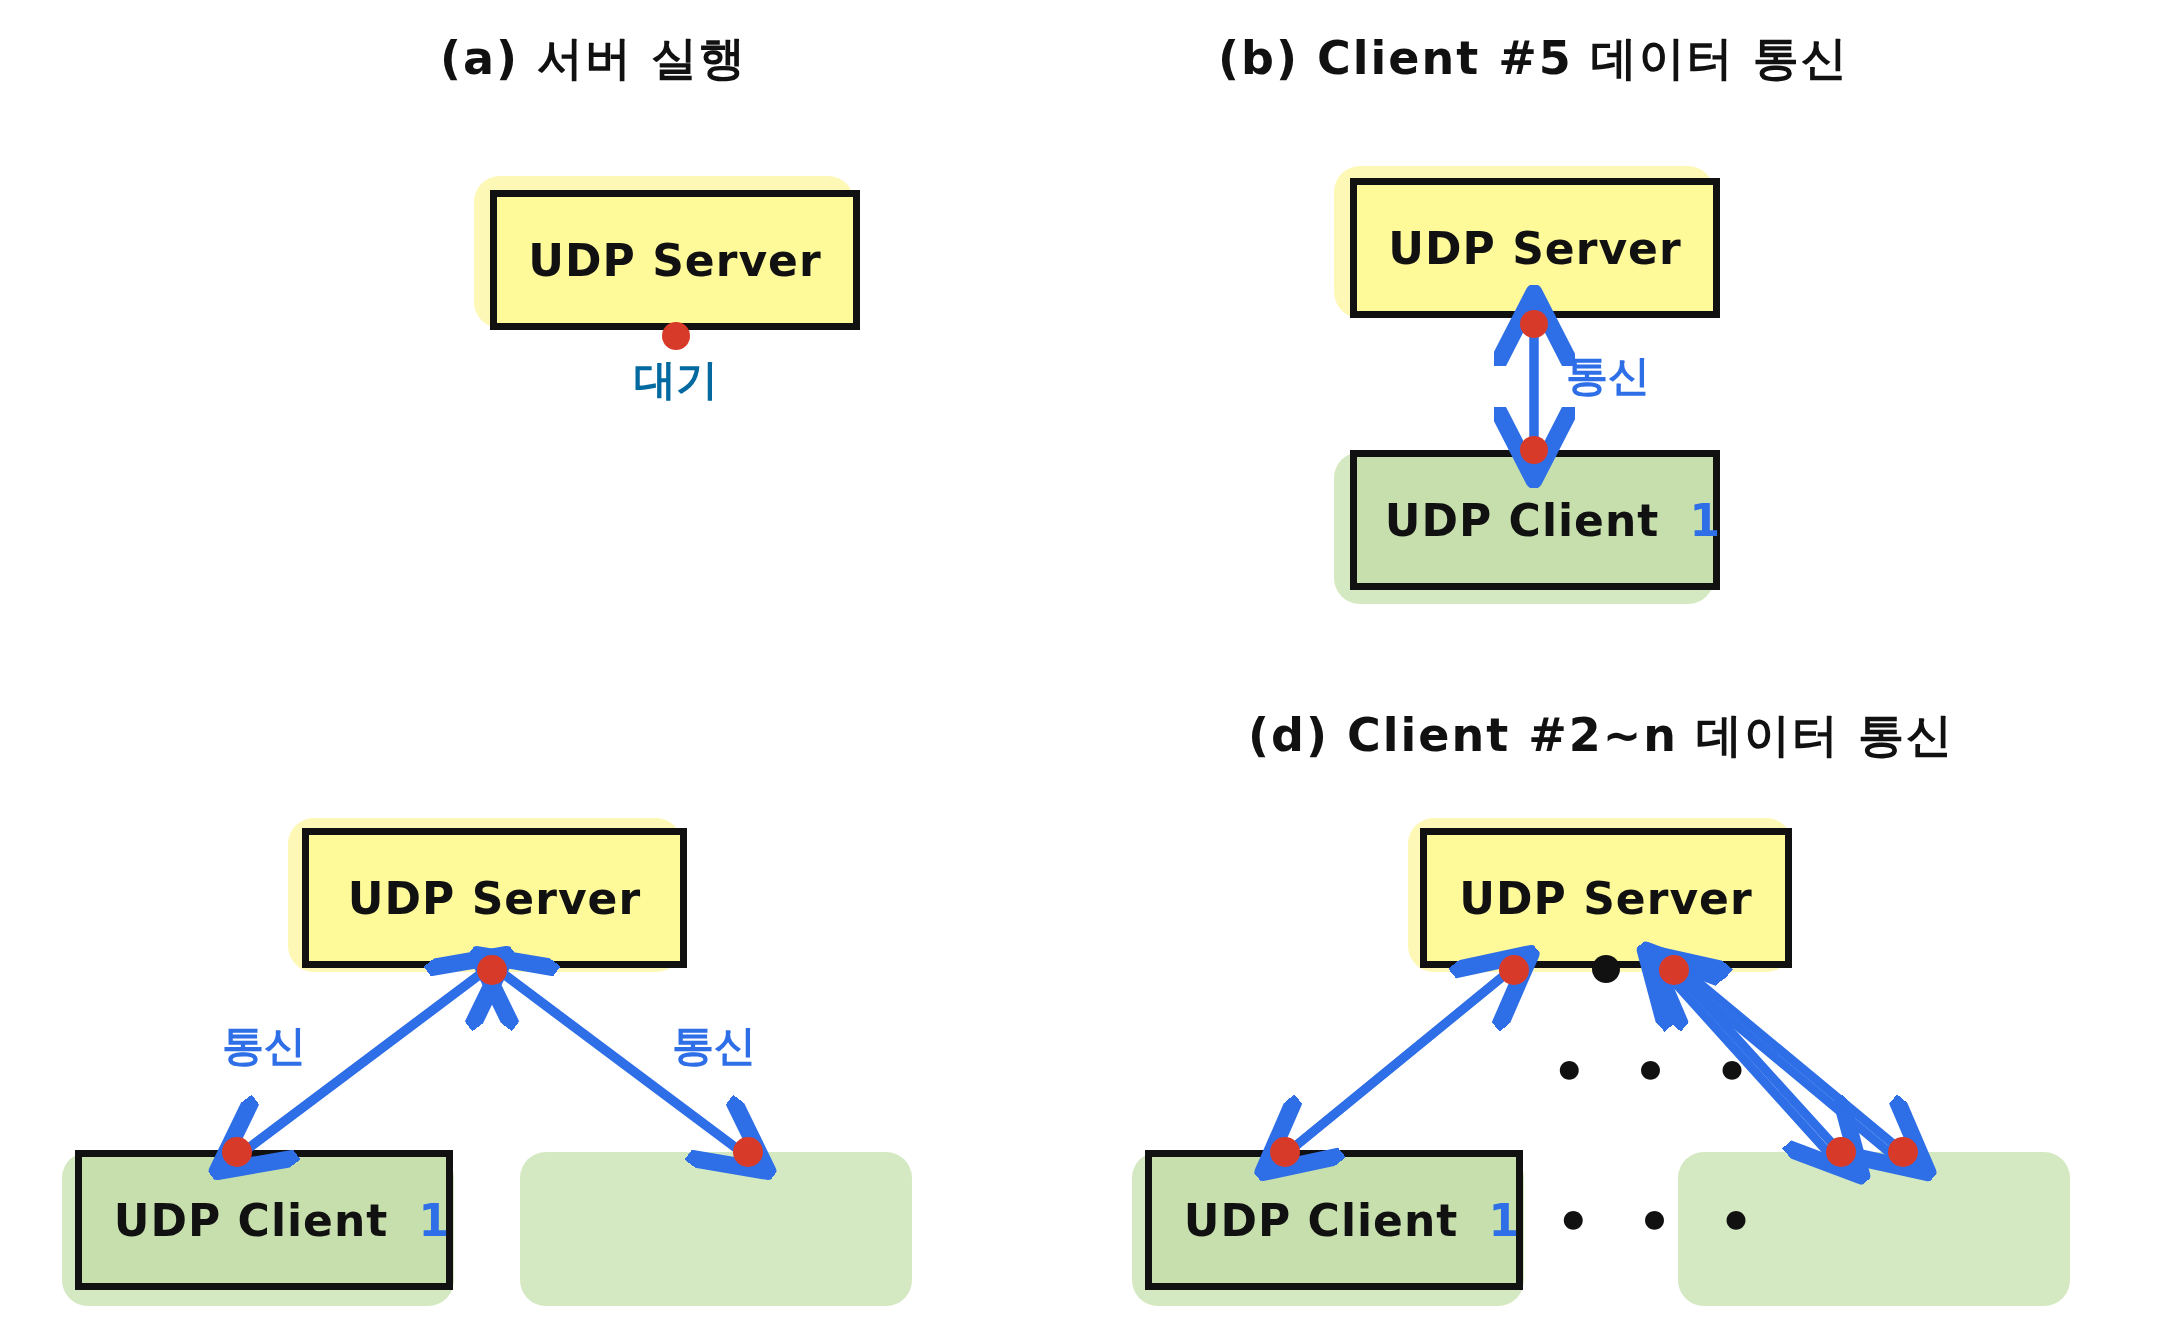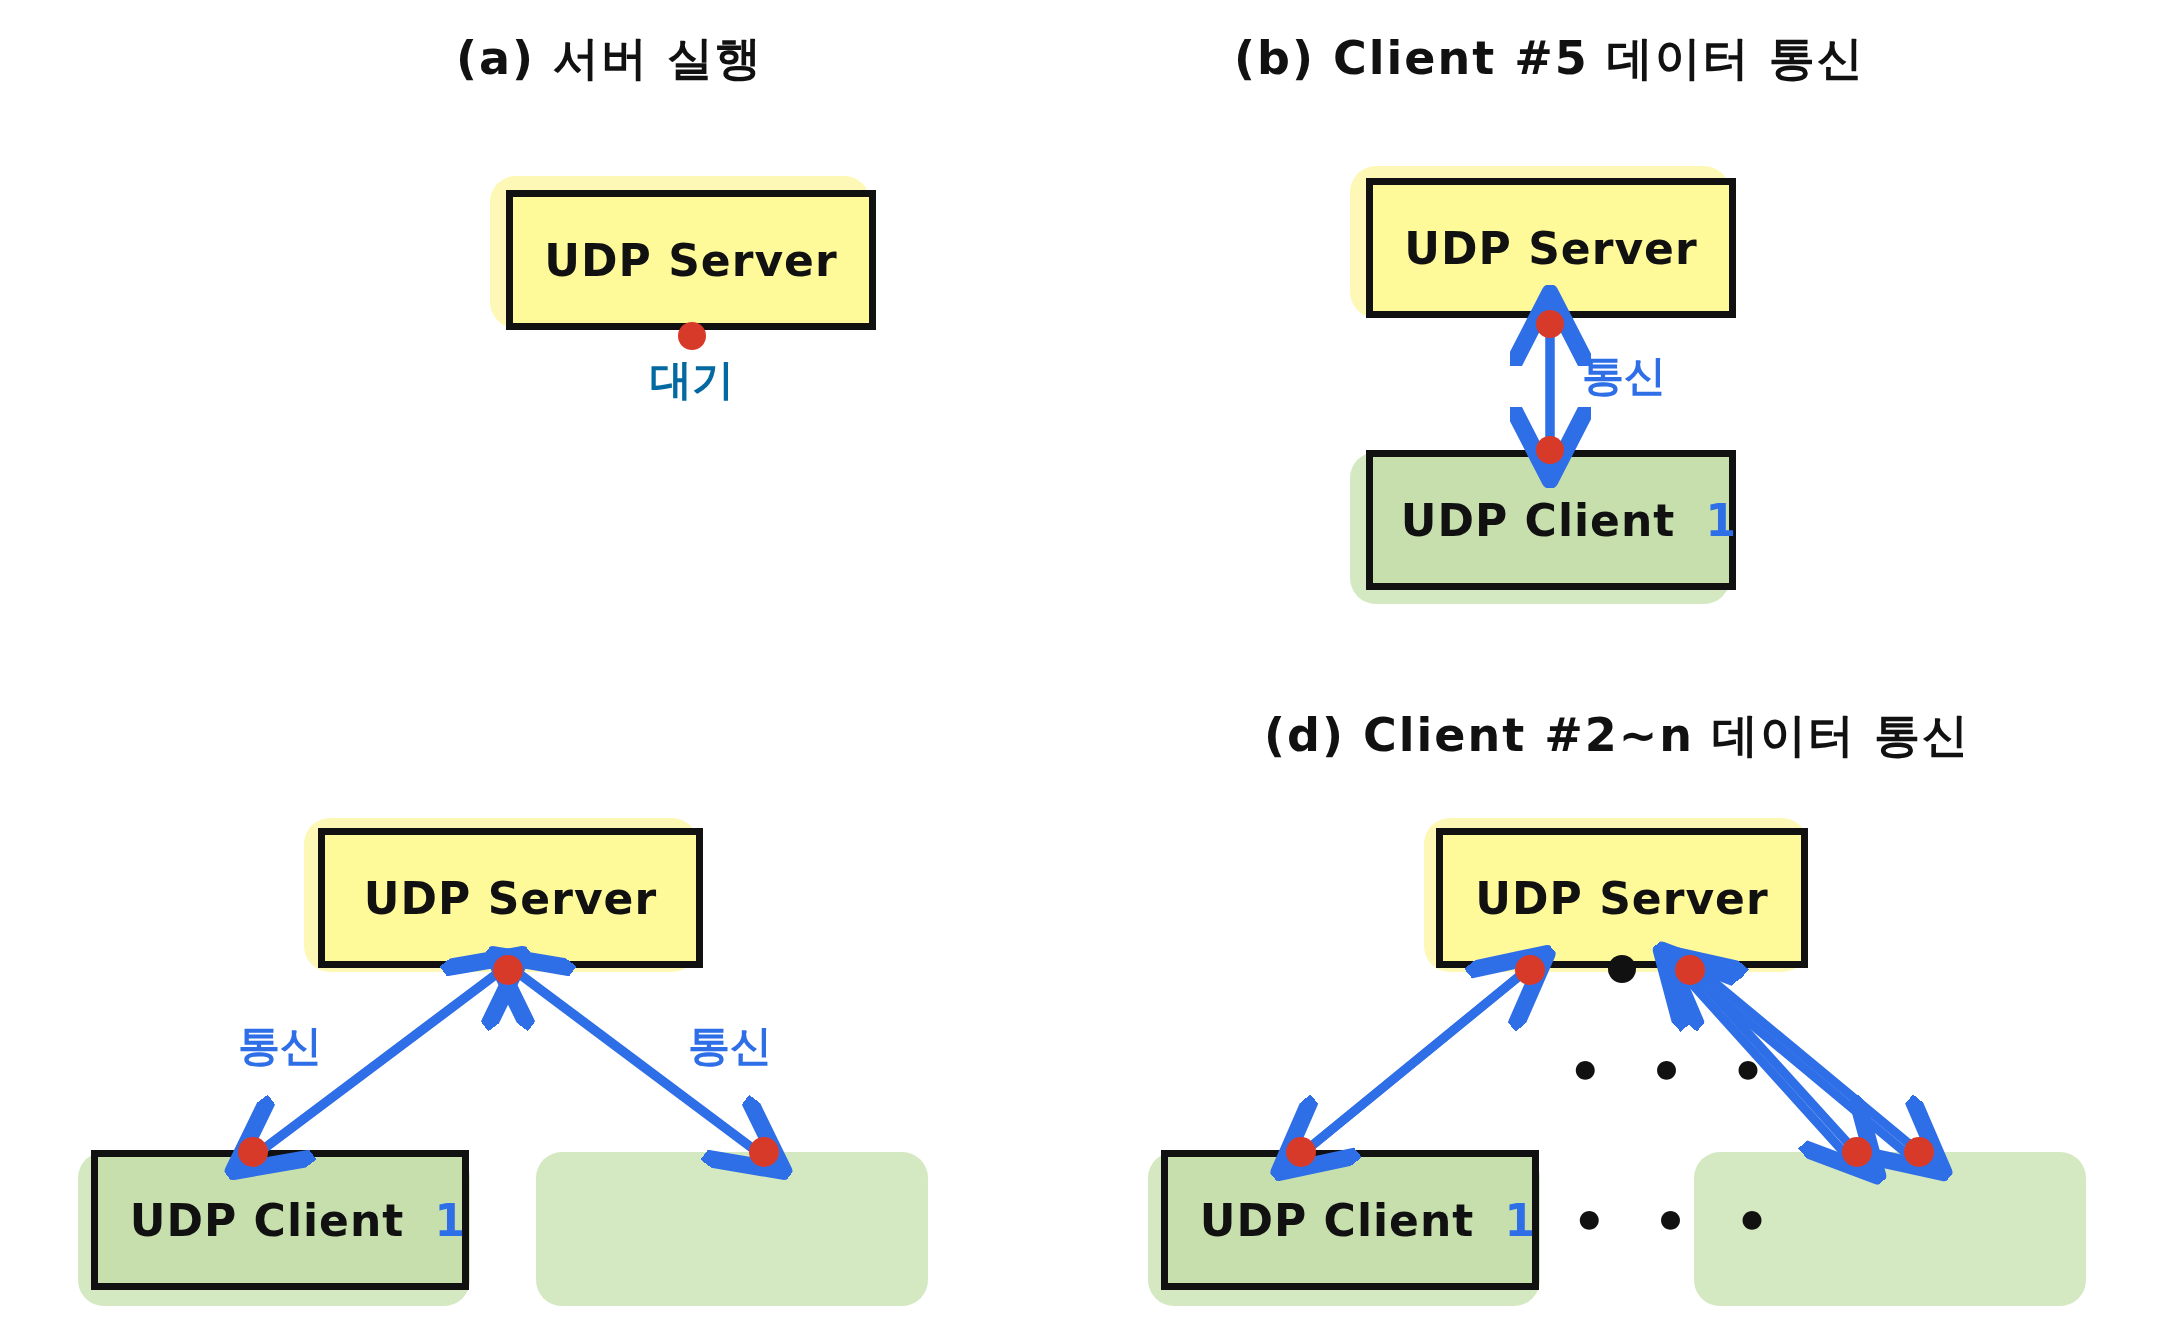--- a/index.html
+++ b/index.html
@@ -1,21 +1,21 @@
 <!DOCTYPE html>
 <html><head>
 <meta charset="utf-8">
 <style>
   html,body{margin:0;padding:0;}
   body{
     width:2165px;height:1330px;background:#ffffff;
     font-family:"DejaVu Sans","Liberation Sans",sans-serif;
     overflow:hidden;position:relative;
   }
-  #stage{position:absolute;left:16px;top:0;width:2111px;height:1330px;}
+  #stage{position:absolute;left:0;top:0;width:2111px;height:1330px;}
 
   
   .panel-title{
     position:absolute;
     color:#111111;
     font-size:46px;
     font-weight:700;
     letter-spacing:2px;
     white-space:nowrap;
     font-family:"DejaVu Sans","Liberation Sans",sans-serif;

